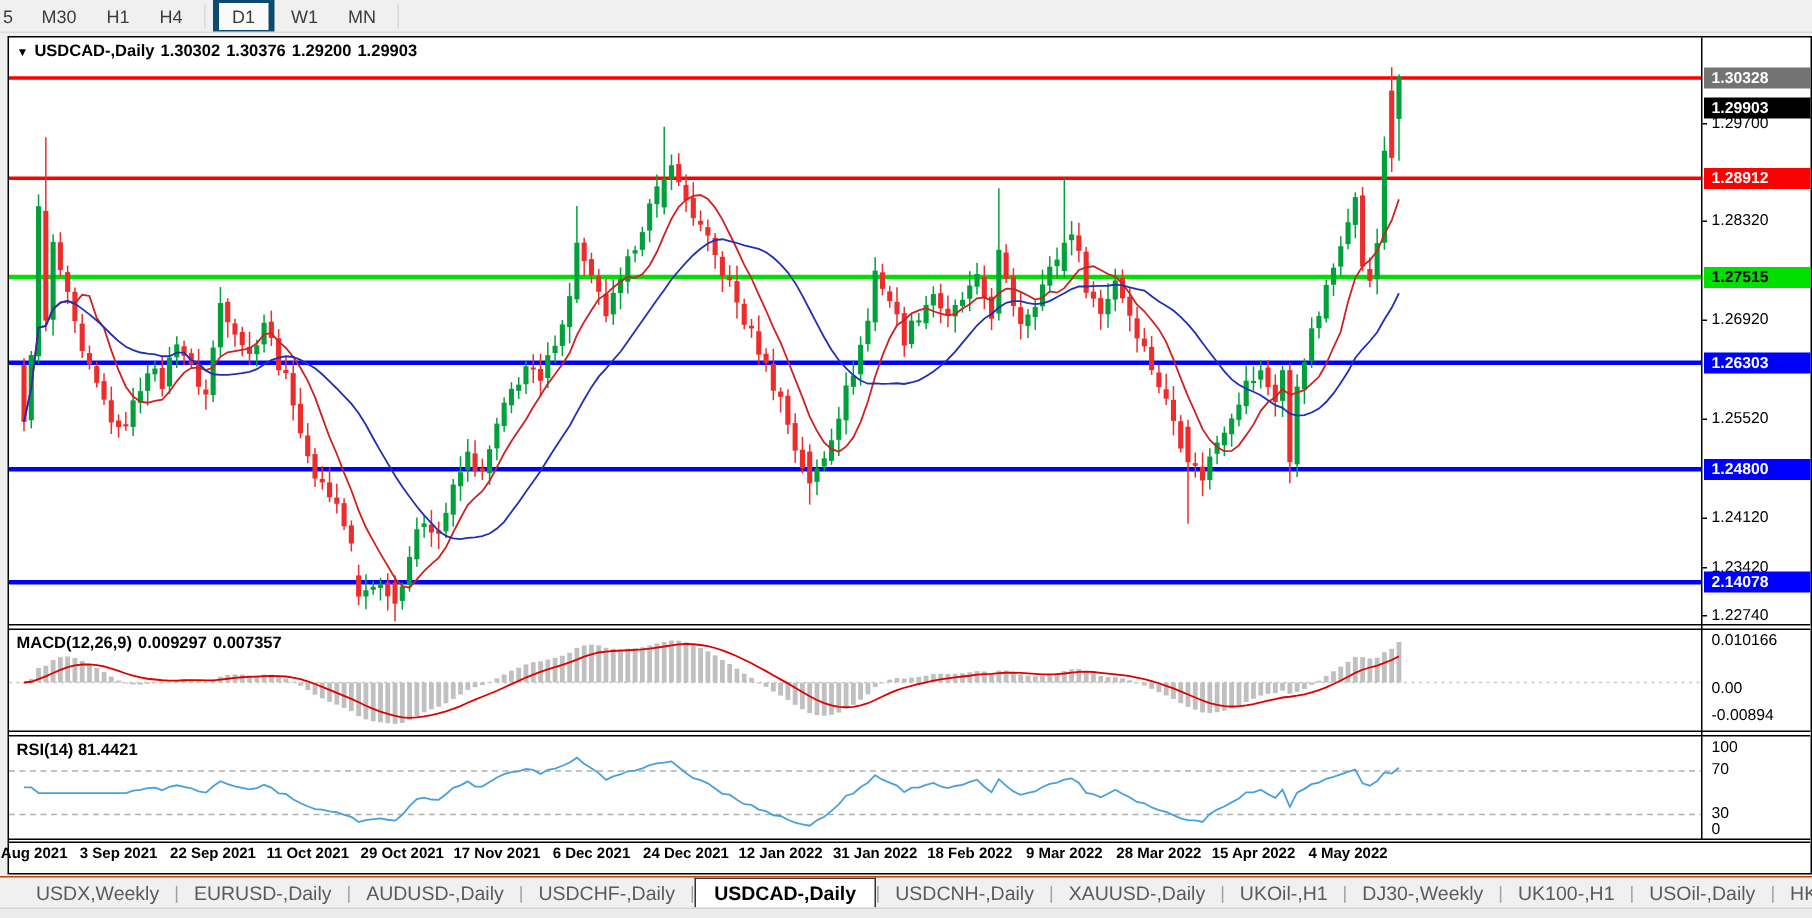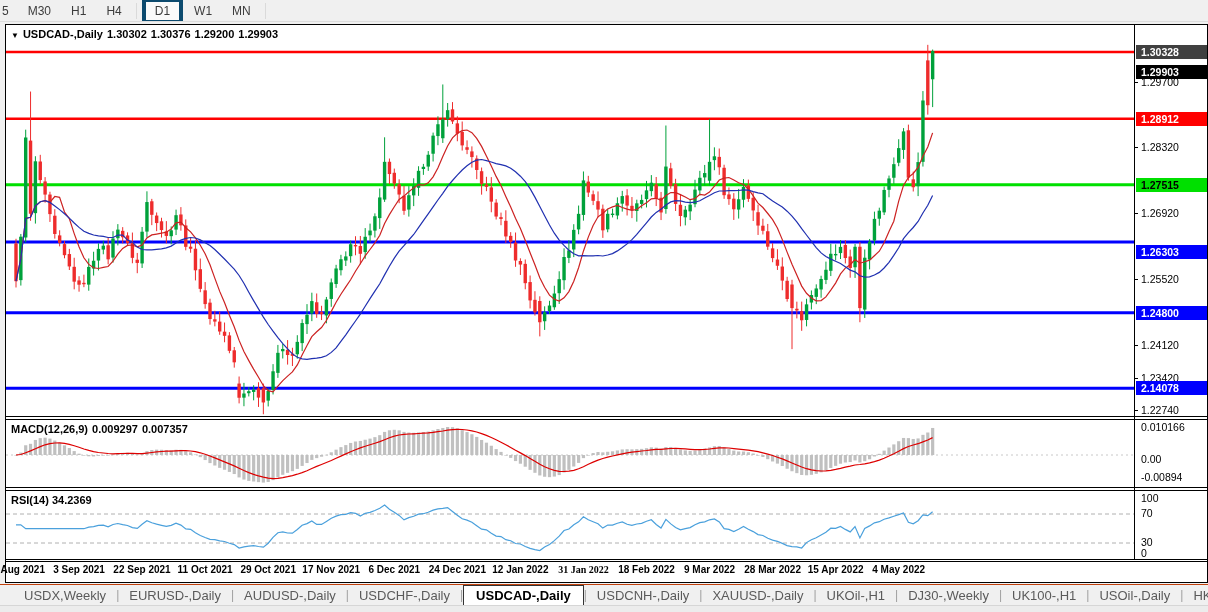--- a/index.html
+++ b/index.html
@@ -669,61 +669,61 @@
           <rect x="925.05" y="7.969795786377055" width="3.2" height="27.030204213622945" fill="#c0c0c0"></rect>
         </g>
         <path d="M10.0 35.0 L14.8 34.5 L19.7 32.7 L24.5 30.9 L29.4 28.7 L34.3 26.6 L39.1 24.8 L43.9 23.6 L48.8 23.0 L53.6 22.9 L58.5 23.4 L63.3 24.3 L68.2 25.7 L73.0 27.3 L77.9 29.0 L82.8 30.4 L87.6 31.6 L92.4 32.5 L97.3 33.0 L102.1 33.5 L107.0 33.8 L111.8 33.7 L116.7 33.5 L121.5 33.4 L126.4 33.4 L131.3 33.6 L136.1 33.6 L140.9 33.1 L145.8 32.5 L150.6 31.9 L155.5 31.5 L160.3 31.2 L165.2 31.1 L170.0 30.8 L174.9 30.6 L179.8 30.7 L184.6 31.0 L189.4 31.7 L194.3 32.8 L199.1 34.3 L204.0 36.0 L208.8 37.9 L213.7 39.9 L218.5 41.9 L223.4 43.9 L228.2 45.9 L233.1 48.2 L237.9 50.5 L242.8 52.6 L247.6 54.4 L252.5 55.9 L257.4 57.2 L262.2 58.2 L267.0 58.6 L271.9 58.3 L276.8 57.6 L281.6 56.7 L286.4 55.6 L291.3 54.2 L296.1 52.6 L301.0 50.7 L305.8 48.5 L310.7 46.4 L315.5 44.5 L320.4 42.5 L325.3 40.5 L330.1 38.3 L334.9 36.1 L339.8 33.9 L344.6 31.7 L349.5 29.7 L354.3 27.9 L359.2 26.3 L364.0 24.7 L368.9 23.2 L373.8 21.6 L378.6 19.7 L383.4 17.8 L388.3 16.2 L393.1 15.0 L398.0 14.4 L402.8 14.0 L407.7 13.8 L412.5 13.5 L417.4 13.2 L422.2 12.9 L427.1 12.4 L431.9 11.7 L436.8 11.0 L441.6 10.2 L446.5 9.6 L451.3 9.3 L456.2 9.5 L461.0 10.0 L465.9 10.8 L470.7 12.0 L475.6 13.6 L480.4 15.4 L485.3 17.5 L490.1 19.8 L495.0 22.2 L499.8 24.8 L504.7 27.4 L509.5 30.2 L514.4 32.9 L519.3 35.6 L524.1 38.5 L528.9 41.3 L533.8 44.2 L538.6 46.7 L543.5 48.8 L548.3 50.3 L553.2 51.3 L558.0 51.5 L562.9 51.2 L567.8 50.3 L572.6 48.8 L577.4 46.7 L582.3 44.3 L587.1 42.1 L592.0 40.1 L596.8 38.5 L601.7 37.2 L606.5 36.0 L611.4 34.9 L616.3 33.8 L621.1 32.9 L625.9 32.2 L630.8 31.6 L635.6 31.0 L640.5 30.5 L645.3 29.8 L650.2 29.4 L655.0 29.3 L659.9 28.8 L664.8 28.5 L669.6 28.4 L674.4 28.6 L679.3 28.9 L684.1 29.3 L689.0 29.6 L693.8 29.6 L698.7 29.4 L703.5 29.0 L708.4 28.4 L713.3 27.9 L718.1 27.8 L722.9 28.0 L727.8 28.6 L732.6 29.1 L737.5 29.6 L742.3 30.1 L747.2 30.8 L752.0 31.7 L756.9 32.8 L761.8 34.1 L766.6 35.5 L771.4 37.2 L776.3 38.9 L781.1 40.9 L786.0 43.0 L790.8 45.0 L795.7 47.0 L800.5 48.7 L805.4 49.9 L810.2 50.7 L815.1 51.0 L819.9 50.9 L824.8 50.3 L829.6 49.4 L834.5 48.3 L839.3 47.1 L844.2 46.1 L849.0 45.0 L853.9 44.5 L858.7 43.8 L863.6 42.9 L868.4 41.6 L873.3 40.1 L878.1 38.2 L883.0 36.0 L887.8 33.7 L892.7 31.2 L897.5 28.6 L902.4 26.5 L907.2 25.0 L912.1 23.7 L916.9 21.9 L921.8 20.0 L926.6 17.6 " fill="none" stroke="#dd0000" stroke-width="1.2"></path>
       </svg>
   </div>
 
   <div class="splitter" id="splitter2"></div>
 
   <div id="rsi-pane">
     <div class="pane-title">
-      <span>RSI(14) 34.2369</span>
+      <span>RSI(14) 81.4421</span>
     </div>
     <svg id="rsi-svg" width="1128" height="68">
         <line x1="0" x2="1128" y1="23" y2="23" stroke="#b0b0b0" stroke-dasharray="4,3"></line>
         <line x1="0" x2="1128" y1="52" y2="52" stroke="#b0b0b0" stroke-dasharray="4,3"></line>
         <path d="M10.0 33.9 L14.8 33.9 L19.7 37.7 L24.5 37.7 L29.4 37.7 L34.3 37.7 L39.1 37.7 L43.9 37.7 L48.8 37.7 L53.6 37.7 L58.5 37.7 L63.3 37.7 L68.2 37.7 L73.0 37.7 L77.9 37.7 L82.8 36.1 L87.6 35.6 L92.4 34.4 L97.3 34.1 L102.1 35.8 L107.0 33.5 L111.8 32.5 L116.7 33.6 L121.5 34.5 L126.4 36.6 L131.3 37.4 L136.1 33.2 L140.9 29.8 L145.8 31.8 L150.6 33.2 L155.5 34.3 L160.3 35.3 L165.2 34.4 L170.0 32.2 L174.9 34.1 L179.8 37.9 L184.6 38.3 L189.4 41.8 L194.3 44.5 L199.1 46.5 L204.0 48.4 L208.8 48.7 L213.7 49.9 L218.5 50.5 L223.4 52.3 L228.2 53.6 L233.1 57.0 L237.9 55.8 L242.8 55.1 L247.6 54.6 L252.5 55.5 L257.4 56.1 L262.2 52.2 L267.0 46.4 L271.9 41.7 L276.8 40.8 L281.6 42.0 L286.4 42.2 L291.3 38.5 L296.1 34.2 L301.0 32.6 L305.8 29.9 L310.7 33.4 L315.5 33.4 L320.4 30.4 L325.3 27.3 L330.1 25.1 L334.9 23.7 L339.8 23.3 L344.6 21.6 L349.5 22.3 L354.3 25.0 L359.2 22.3 L364.0 21.4 L368.9 19.5 L373.8 17.3 L378.6 14.1 L383.4 18.2 L388.3 21.2 L393.1 24.4 L398.0 28.9 L402.8 26.6 L407.7 25.3 L412.5 23.2 L417.4 22.7 L422.2 21.2 L427.1 19.1 L431.9 17.9 L436.8 17.4 L441.6 16.6 L446.5 20.5 L451.3 24.3 L456.2 27.8 L461.0 29.1 L465.9 31.2 L470.7 34.7 L475.6 38.2 L480.4 38.8 L485.3 42.2 L490.1 45.1 L495.0 45.6 L499.8 48.7 L504.7 49.7 L509.5 52.5 L514.4 53.0 L519.3 55.5 L524.1 57.4 L528.9 58.6 L533.8 59.5 L538.6 55.9 L543.5 53.5 L548.3 49.6 L553.2 45.2 L558.0 39.5 L562.9 38.0 L567.8 33.7 L572.6 30.8 L577.4 25.8 L582.3 28.8 L587.1 30.7 L592.0 32.7 L596.8 37.1 L601.7 34.1 L606.5 34.1 L611.4 32.2 L616.3 30.9 L621.1 33.3 L625.9 34.4 L630.8 33.0 L635.6 32.3 L640.5 30.3 L645.3 28.8 L650.2 33.5 L655.0 37.1 L659.9 28.4 L664.8 32.9 L669.6 36.6 L674.4 38.9 L679.3 37.6 L684.1 36.6 L689.0 33.7 L693.8 31.6 L698.7 30.8 L703.5 28.8 L708.4 27.9 L713.3 31.0 L718.1 37.6 L722.9 38.4 L727.8 40.5 L732.6 38.2 L737.5 35.5 L742.3 38.2 L747.2 40.6 L752.0 43.6 L756.9 44.5 L761.8 47.3 L766.6 49.1 L771.4 50.3 L776.3 52.4 L781.1 54.6 L786.0 55.7 L790.8 55.9 L795.7 57.0 L800.5 51.6 L805.4 48.7 L810.2 46.7 L815.1 43.9 L819.9 41.3 L824.8 37.2 L829.6 37.3 L834.5 35.5 L839.3 38.4 L844.2 40.9 L849.0 35.5 L853.9 46.9 L858.7 37.4 L863.6 34.9 L868.4 31.8 L873.3 30.7 L878.1 28.2 L883.0 26.9 L887.8 25.3 L892.7 23.6 L897.5 22.0 L902.4 31.2 L907.2 32.8 L912.1 29.7 L916.9 23.9 L921.8 24.7 L926.6 20.8 " fill="none" stroke="#4aa0dc" stroke-width="1.2"></path>
       </svg>
   </div>
 
   <div id="rsi-bottom"></div>
 
   <div id="time-axis">
       <div class="date-label" style="left: -27px;">16 Aug 2021</div>
       <div class="date-label" style="left: 36.05px;">3 Sep 2021</div>
       <div class="date-label" style="left: 99px;">22 Sep 2021</div>
       <div class="date-label" style="left: 162.15px;">11 Oct 2021</div>
       <div class="date-label" style="left: 225.2px;">29 Oct 2021</div>
       <div class="date-label" style="left: 288.25px;">17 Nov 2021</div>
       <div class="date-label" style="left: 351.3px;">6 Dec 2021</div>
       <div class="date-label" style="left: 414.35px;">24 Dec 2021</div>
       <div class="date-label" style="left: 477.4px;">12 Jan 2022</div>
-      <div class="date-label" style="left: 540.45px; font-family: Liberation Serif, serif;">31 Jan 2022</div>
+      <div class="date-label" style="left: 540.45px;">31 Jan 2022</div>
       <div class="date-label" style="left: 603.5px;">18 Feb 2022</div>
       <div class="date-label" style="left: 666.55px;">9 Mar 2022</div>
       <div class="date-label" style="left: 729.6px;">28 Mar 2022</div>
       <div class="date-label" style="left: 792.65px;">15 Apr 2022</div>
       <div class="date-label" style="left: 855.7px;">4 May 2022</div>
     </div>
 
   <div id="price-axis">
       <div class="tick" style="top: 49.6289px;"><span class="dash"></span>1.29700</div>
       <div class="tick" style="top: 114.737px;"><span class="dash"></span>1.28320</div>
       <div class="tick" style="top: 180.789px;"><span class="dash"></span>1.26920</div>
       <div class="tick" style="top: 246.84px;"><span class="dash"></span>1.25520</div>
       <div class="tick" style="top: 312.892px;"><span class="dash"></span>1.24120</div>
       <div class="tick" style="top: 345.918px;"><span class="dash"></span>1.23420</div>
       <div class="tick" style="top: 378px;"><span class="dash"></span>1.22740</div>
-      <div class="badge" style="top: 20px; background: #404040; color: rgb(255, 255, 255);">1.30328</div>
+      <div class="badge" style="top: 20px; background: #737373; color: rgb(255, 255, 255);">1.30328</div>
       <div class="badge" style="top: 86.8065px; background: rgb(255, 0, 0); color: rgb(255, 255, 255);">1.28912</div>
       <div class="badge" style="top: 152.717px; background: rgb(0, 224, 0); color: rgb(0, 0, 0);">1.27515</div>
-      <div class="badge" style="top: 209.899px; background: rgb(0, 0, 255); color: rgb(255, 255, 255); margin-top: 10px;">1.26303</div>
+      <div class="badge" style="top: 209.899px; background: rgb(0, 0, 255); color: rgb(255, 255, 255);">1.26303</div>
       <div class="badge" style="top: 280.81px; background: rgb(0, 0, 255); color: rgb(255, 255, 255);">1.24800</div>
       <div class="badge" style="top: 356.156px; background: rgb(0, 0, 255); color: rgb(255, 255, 255);">2.14078</div>
       <div class="badge" style="top: 40.0514px; background: rgb(0, 0, 0); color: rgb(255, 255, 255);">1.29903</div>
       <div class="ind-tick" style="top: 396px;">0.010166</div>
       <div class="ind-tick" style="top: 428px;">0.00</div>
       <div class="ind-tick" style="top: 446px;">-0.00894</div>
       <div class="ind-tick" style="top: 467px;">100</div>
       <div class="ind-tick" style="top: 482px;">70</div>
       <div class="ind-tick" style="top: 511px;">30</div>
       <div class="ind-tick" style="top: 522px;">0</div>

